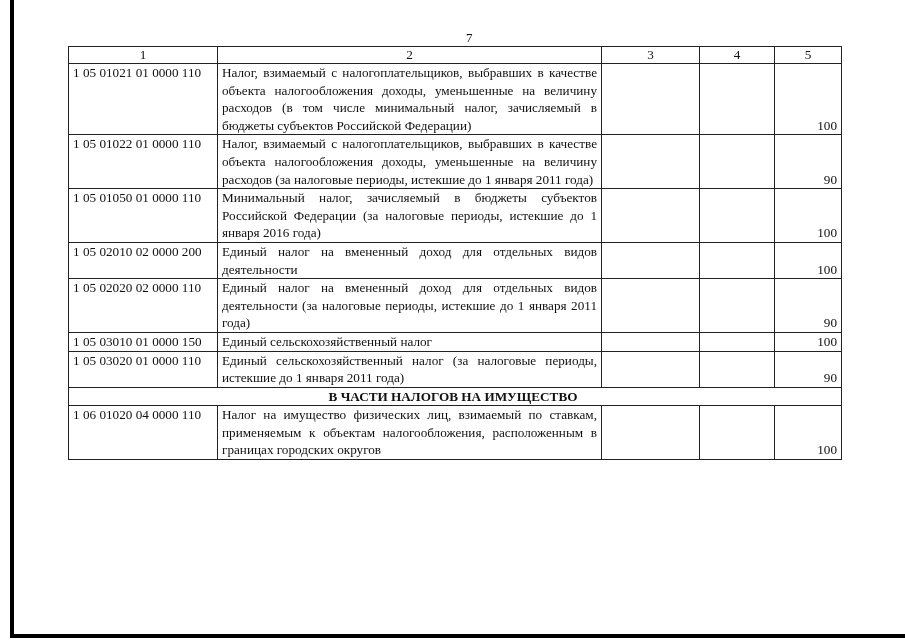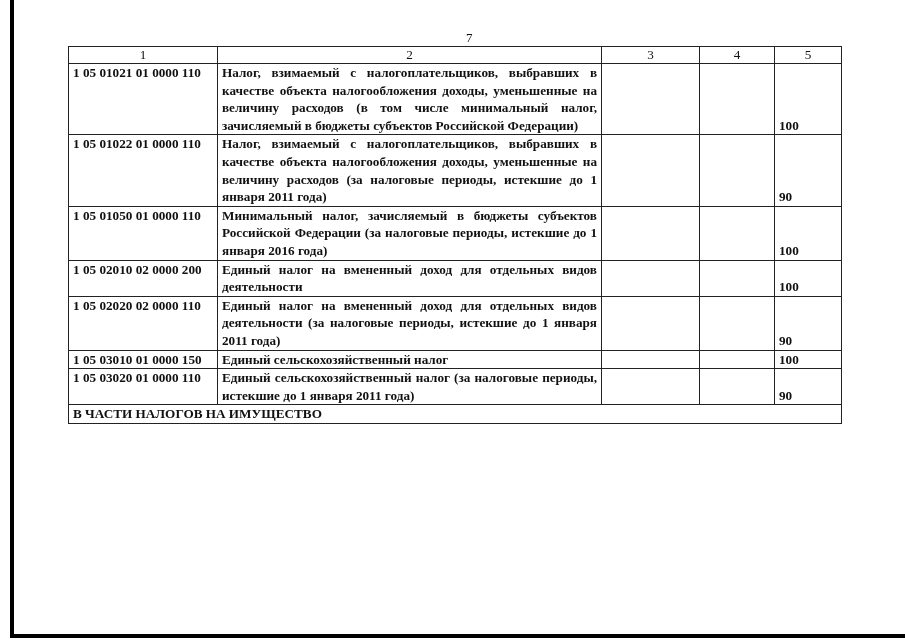--- a/index.html
+++ b/index.html
@@ -3,32 +3,32 @@
 <meta charset="utf-8">
 <style>
   html, body { margin:0; padding:0; background:#fff; }
   body { width:905px; height:640px; position:relative; overflow:hidden;
          font-family:"Liberation Serif", "DejaVu Serif", serif; color:#111; }
   .frame-left { position:absolute; left:10px; top:0; width:4px; height:638px; background:#000; }
   .frame-bottom { position:absolute; left:10px; top:634px; width:895px; height:4px; background:#000; }
   .page-number { position:absolute; left:466px; top:30px; font-size:13px; }
   table.tbl { position:absolute; left:68px; top:46px; border-collapse:collapse; table-layout:fixed;
               font-size:13.2px; line-height:17.6px; }
-  .tbl td, .tbl th { border:1px solid #222; padding:0 4px; vertical-align:top;font-weight:bold; }
+  .tbl td, .tbl th { border:1px solid #222; padding:0 4px; vertical-align:top; }
   .tbl th { font-weight:normal; text-align:center; height:16px; line-height:16px; }
   .c1 { width:149px; }
   .c2 { width:384px; }
   .c3 { width:98px; }
   .c4 { width:75px; }
   .c5 { width:67px; }
   .code { white-space:nowrap; padding-left:3px; }
   .desc { text-align:justify;margin-top:20px; }
-  .val { text-align:left; vertical-align:bottom !important; }
+  .val { text-align:right; vertical-align:bottom !important; }
   .val.mid { vertical-align:middle !important; }
-  .section td { text-align:left; font-weight:bold; padding-right:8px; }
+  .section td { text-align:center; font-weight:bold; padding-right:8px; }
   sup { font-size:8px; line-height:0; }
 </style>
 </head>
 <body>
 
 <div class="frame-left"></div>
 <div class="frame-bottom"></div>
 
 <div class="page-number">7</div>
 
@@ -95,14 +95,21 @@
       <tr>
         <td class="code">1 05 03020 01 0000 110</td>
         <td class="desc"><span>Единый сельскохозяйственный налог (за налоговые периоды, истекшие до 1 января 2011 года)</span></td>
         <td></td>
         <td></td>
         <td class="val">90</td>
       </tr>
       <tr class="section">
         <td colspan="5">В ЧАСТИ НАЛОГОВ НА ИМУЩЕСТВО</td>
       </tr>
+      <tr>
+        <td class="code">1 06 01020 04 0000 110</td>
+        <td class="desc"><span>Налог на имущество физических лиц, взимаемый по ставкам, применяемым к объектам налогообложения, расположенным в границах городских округов</span></td>
+        <td></td>
+        <td></td>
+        <td class="val">100</td>
+      </tr>
     </tbody>
 </table>
 
 </body></html>

